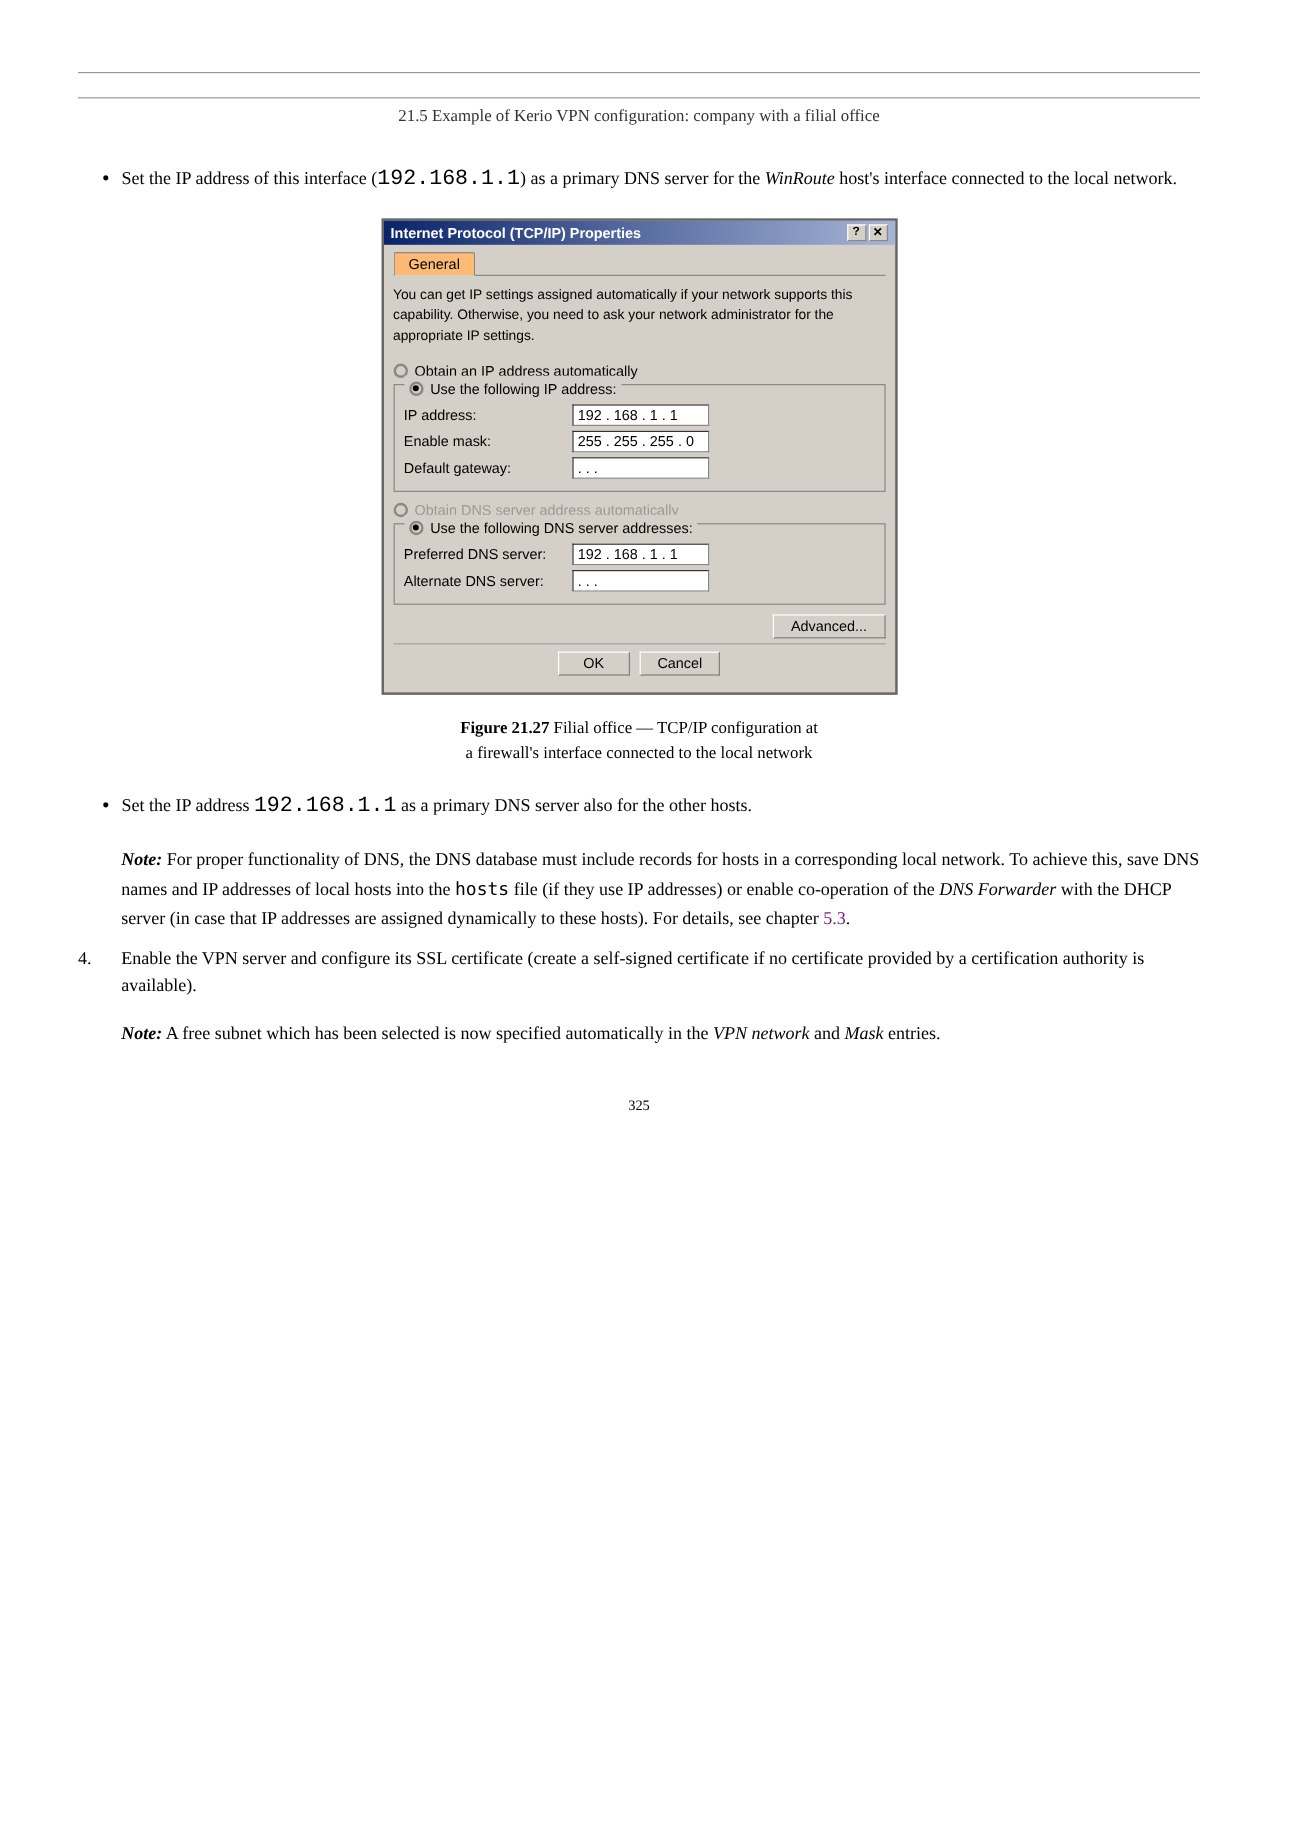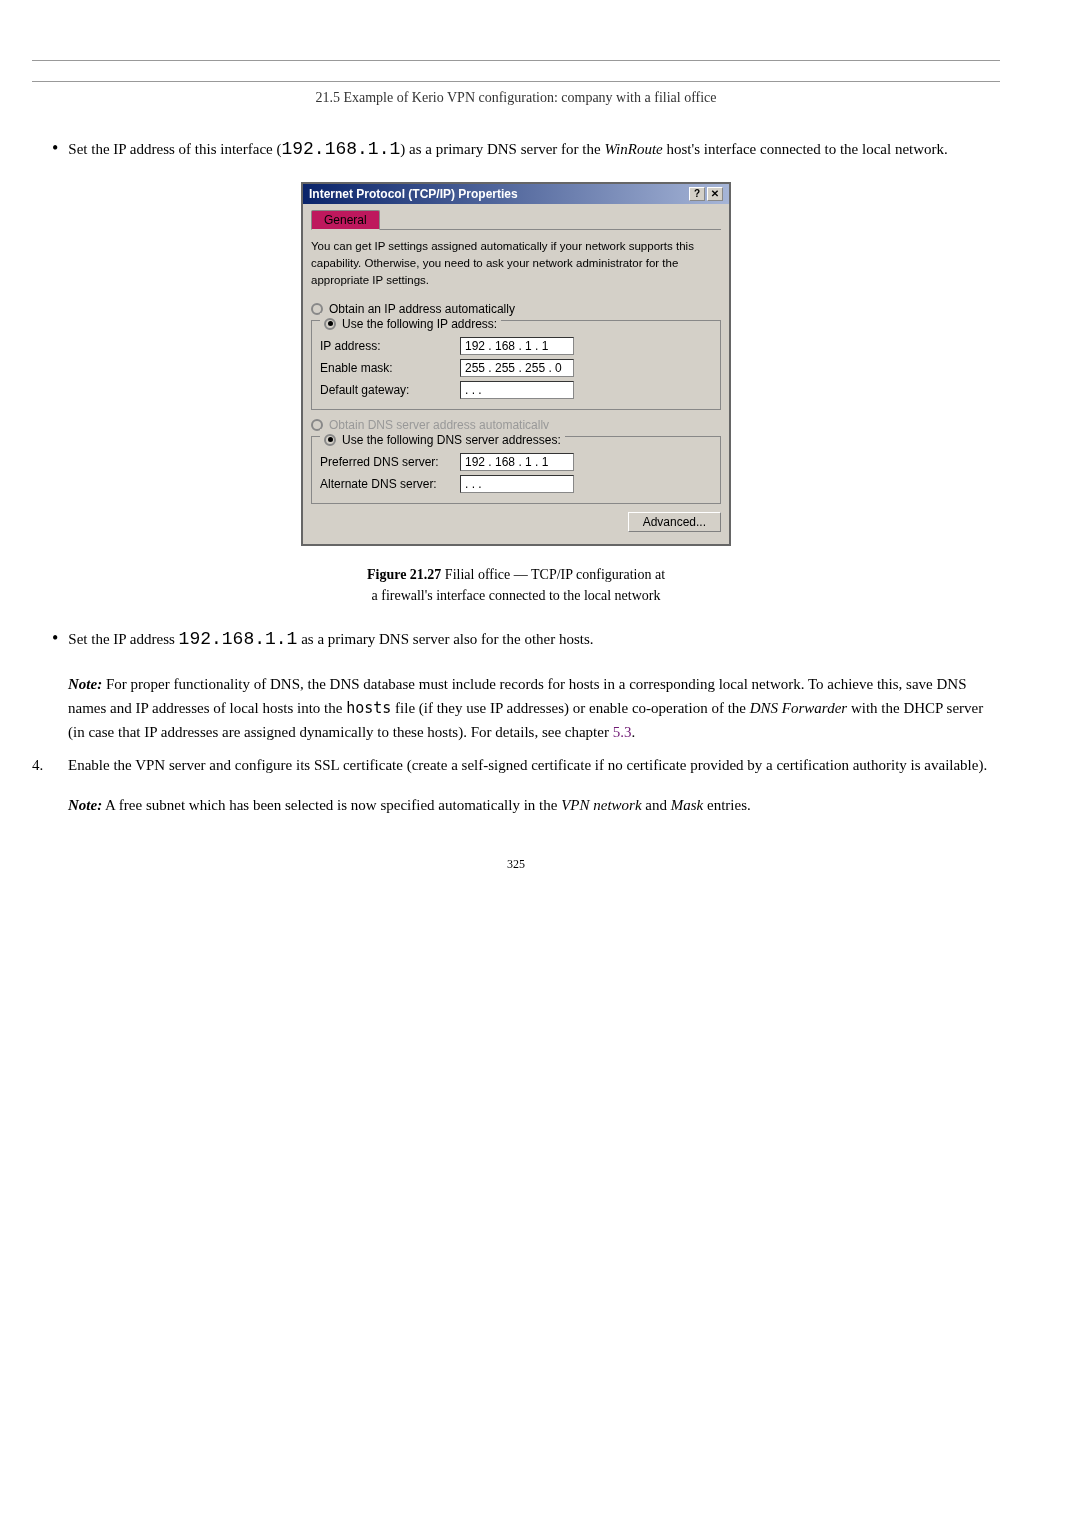--- a/index.html
+++ b/index.html
@@ -8,21 +8,21 @@
       font-family: "Times New Roman", Times, serif;
       font-size: 15px;
       color: #000;
       width: 1080px;
       min-height: 1527px;
     }
 
     .page {
       width: 1080px;
       min-height: 1527px;
-      padding: 60px 80px 60px 32px;
+      padding: 60px 80px 60px 65px;
       position: relative;
     }
 
     .section-header {
       border-top: 1px solid #999;
       padding-top: 8px;
       text-align: center;
       font-size: 14px;
       color: #333;
       margin-bottom: 30px;
@@ -123,21 +123,21 @@
       border-bottom: none;
       background: #d4d0c8;
       font-size: 12px;
       cursor: pointer;
       margin-bottom: -1px;
       border-top-left-radius: 2px;
       border-top-right-radius: 2px;
     }
 
     .tab.active {
-      background: #be185d;
+      background: #fdba74;
       border-bottom: 1px solid #d4d0c8;
       z-index: 1;
     }
 
     .description-text {
       font-size: 11.5px;
       margin: 6px 0 12px 0;
       line-height: 1.5;
     }
 
@@ -379,20 +379,24 @@
           <div class="field-row">
             <span class="field-label">Alternate DNS server:</span>
             <div class="ip-input">.   .   .</div>
           </div>
         </div>
 
         <div class="advanced-row">
           <button class="win-button">Advanced...</button>
         </div>
 
+        <div class="dialog-footer">
+          <button class="win-button">OK</button>
+          <button class="win-button">Cancel</button>
+        </div>
       </div>
     </div>
   </div>
 
   <div class="figure-caption">
     <span class="bold">Figure 21.27</span><span>  Filial office — TCP/IP configuration at</span><br>
     <span>a firewall's interface connected to the local network</span>
   </div>
 
   <div class="bullet-item">

